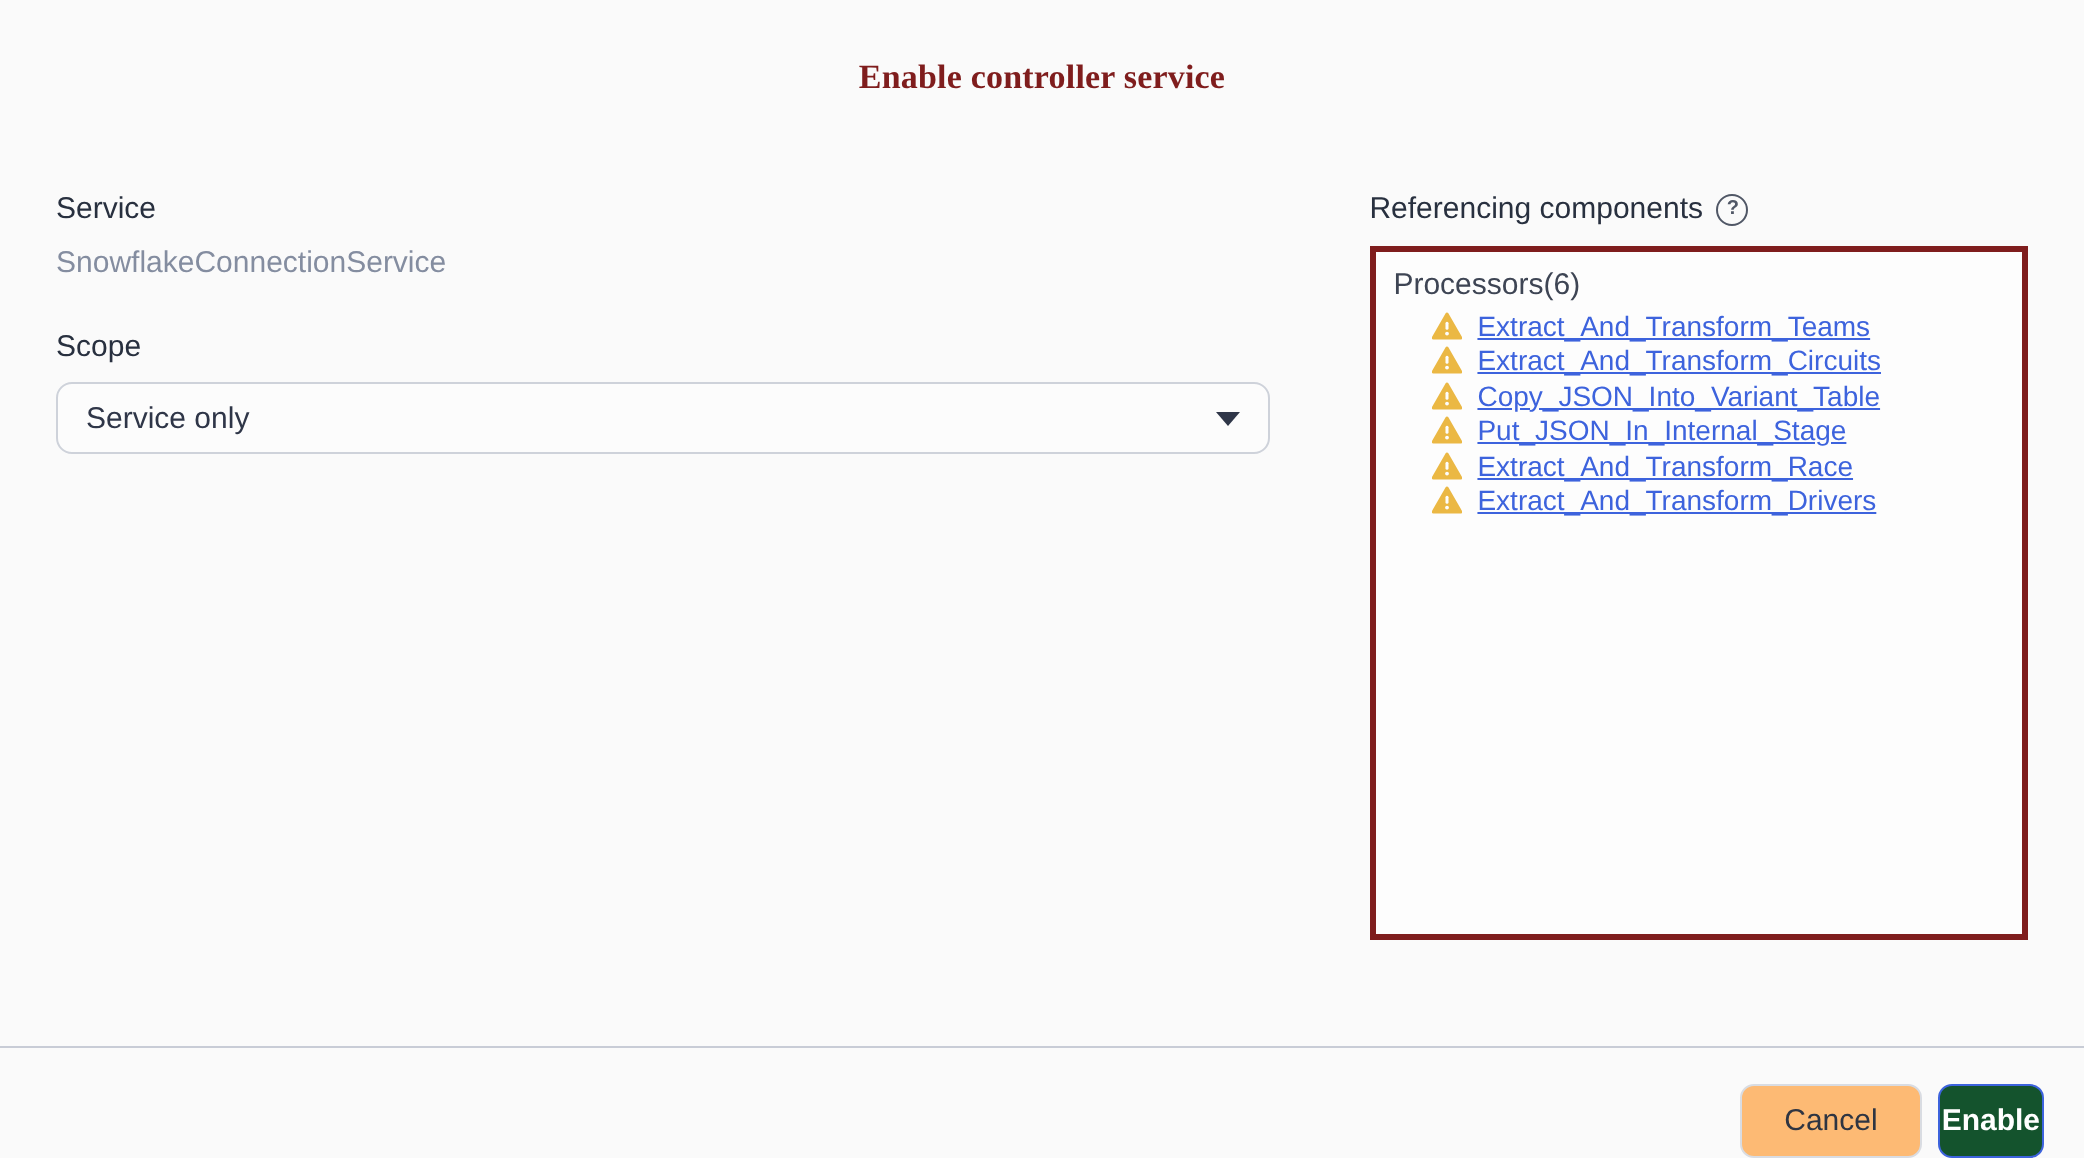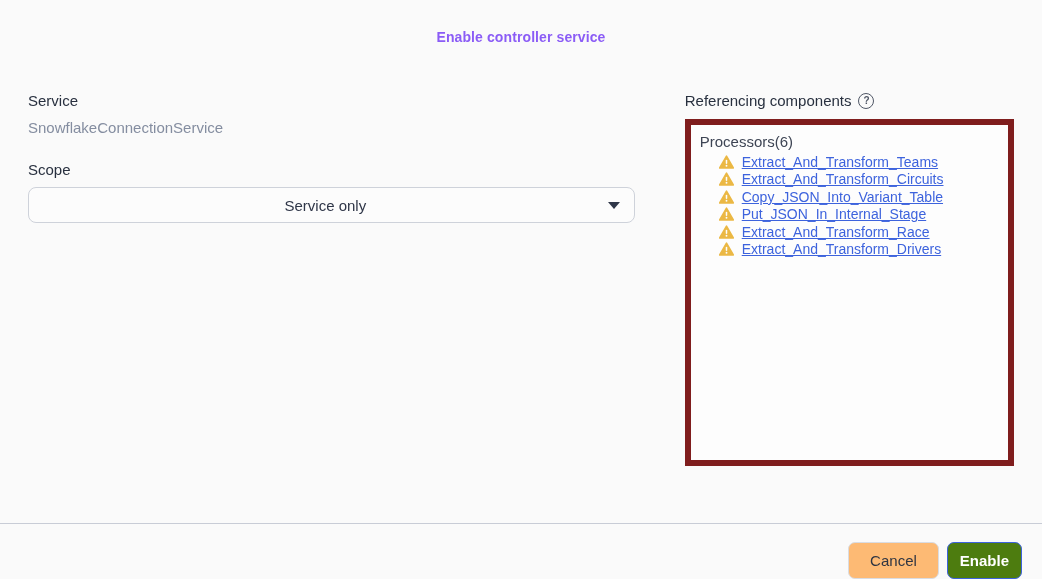--- a/index.html
+++ b/index.html
@@ -10,21 +10,21 @@
     color: #28303f;
     overflow: hidden;
   }
   .dialog {
     width: 1042px; height: 579px;
     display: flex; flex-direction: column;
     background: #fafafa;
   }
   .dialog-header { padding-top: 29px; text-align: center; }
   .dialog-title {
-    font-size: 14px; font-weight: 700; letter-spacing: .1px; color: #8b5cf6;
+    font-size: 17px; font-weight: 700; letter-spacing: .1px; color: #7f1d1d; font-family: Liberation Serif, serif;
   }
   .dialog-content {
     flex: 1;
     display: flex;
     margin-top: 47px;
     padding: 0 28px;
     align-items: flex-start;
     gap: 20px;
   }
   .left-col { width: 632px; margin-right: 30px; }
@@ -34,21 +34,21 @@
   .select-box {
     margin-top: 8px;
     height: 36px;
     border: 1px solid #ced2da;
     border-radius: 8px;
     background: #fcfcfc;
     display: flex; align-items: center;
     padding: 0 14px;
     cursor: pointer;
   }
-  .select-value { font-size: 15px; color: #2f3648; flex: 1; text-align: center; }
+  .select-value { font-size: 15px; color: #2f3648; flex: 1; }
   .caret {
     width: 0; height: 0;
     border-left: 6px solid transparent;
     border-right: 6px solid transparent;
     border-top: 7px solid #2f3648;
   }
   .right-col { width: 343px; }
   .ref-label-row { display: flex; align-items: center; gap: 7px; }
   .help-icon {
     width: 16px; height: 16px;
@@ -56,21 +56,21 @@
     border-radius: 50%;
     color: #505766;
     font-size: 10px; font-weight: 700;
     display: inline-flex; align-items: center; justify-content: center;
     line-height: 1;
     cursor: default;
   }
   .ref-panel {
     margin-top: 9px;
     height: 347px;
-    border: 6px solid #7f1d1d;
+    border: 3px solid #7f1d1d;
     background: #fdfdfd;
     padding: 7px 9px;
     overflow: auto;
   }
   .group-label { font-size: 15px; color: #3e4554; line-height: 19px; }
   .ref-list { list-style: none; margin-top: 2px; }
   .ref-item {
     display: flex; align-items: center; gap: 8px;
     padding-left: 19px;
     height: 17.5px;
@@ -96,25 +96,25 @@
     cursor: pointer;
     display: inline-flex; align-items: center; justify-content: center;
   }
   .btn-cancel {
     background: #fdba74;
     border: 1px solid #d9dce2;
     color: #2f3542;
     padding: 0 21px;
   }
   .btn-primary {
-    background: #4d7c0f;
+    background: #14532d;
     border: 1px solid #3d63dd;
     color: #ffffff;
     font-weight: 700;
-    padding: 0 12px;
+    padding: 0 1px;
   }
 </style>
 </head>
 <body>
 
 <div class="dialog">
 
   <div class="dialog-header">
     <div class="dialog-title">Enable controller service</div>
   </div>

